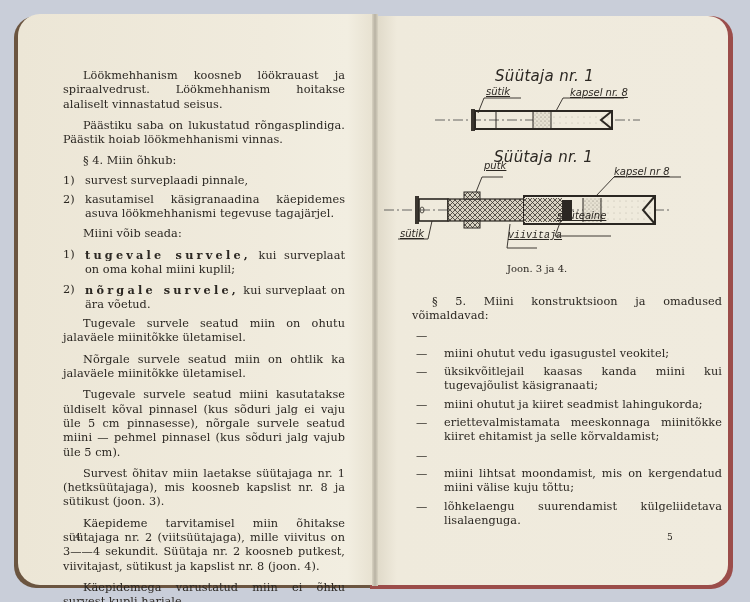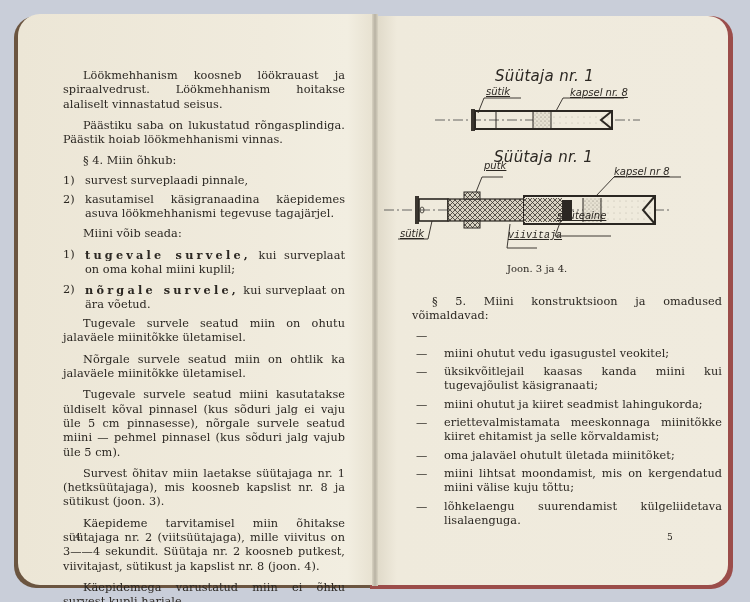--- a/index.html
+++ b/index.html
@@ -203,21 +203,20 @@
       <li>
           <span class="dash">—</span>
           <span class="body">miini ohutut ja kiiret seadmist lahingukorda;</span>
         </li>
       <li>
           <span class="dash">—</span>
           <span class="body">eriettevalmistamata meeskonnaga miinitõkke kiiret ehitamist ja selle kõrvaldamist;</span>
         </li>
       <li>
           <span class="dash">—</span>
-          <span class="body">oma jalaväel ohutult ületada miinitõket;</span>
         </li>
       <li>
           <span class="dash">—</span>
           <span class="body">miini lihtsat moondamist, mis on kergendatud miini välise kuju tõttu;</span>
         </li>
       <li>
           <span class="dash">—</span>
           <span class="body">lõhkelaengu suurendamist külgeliidetava lisalaenguga.</span>
         </li>
     </ul>

